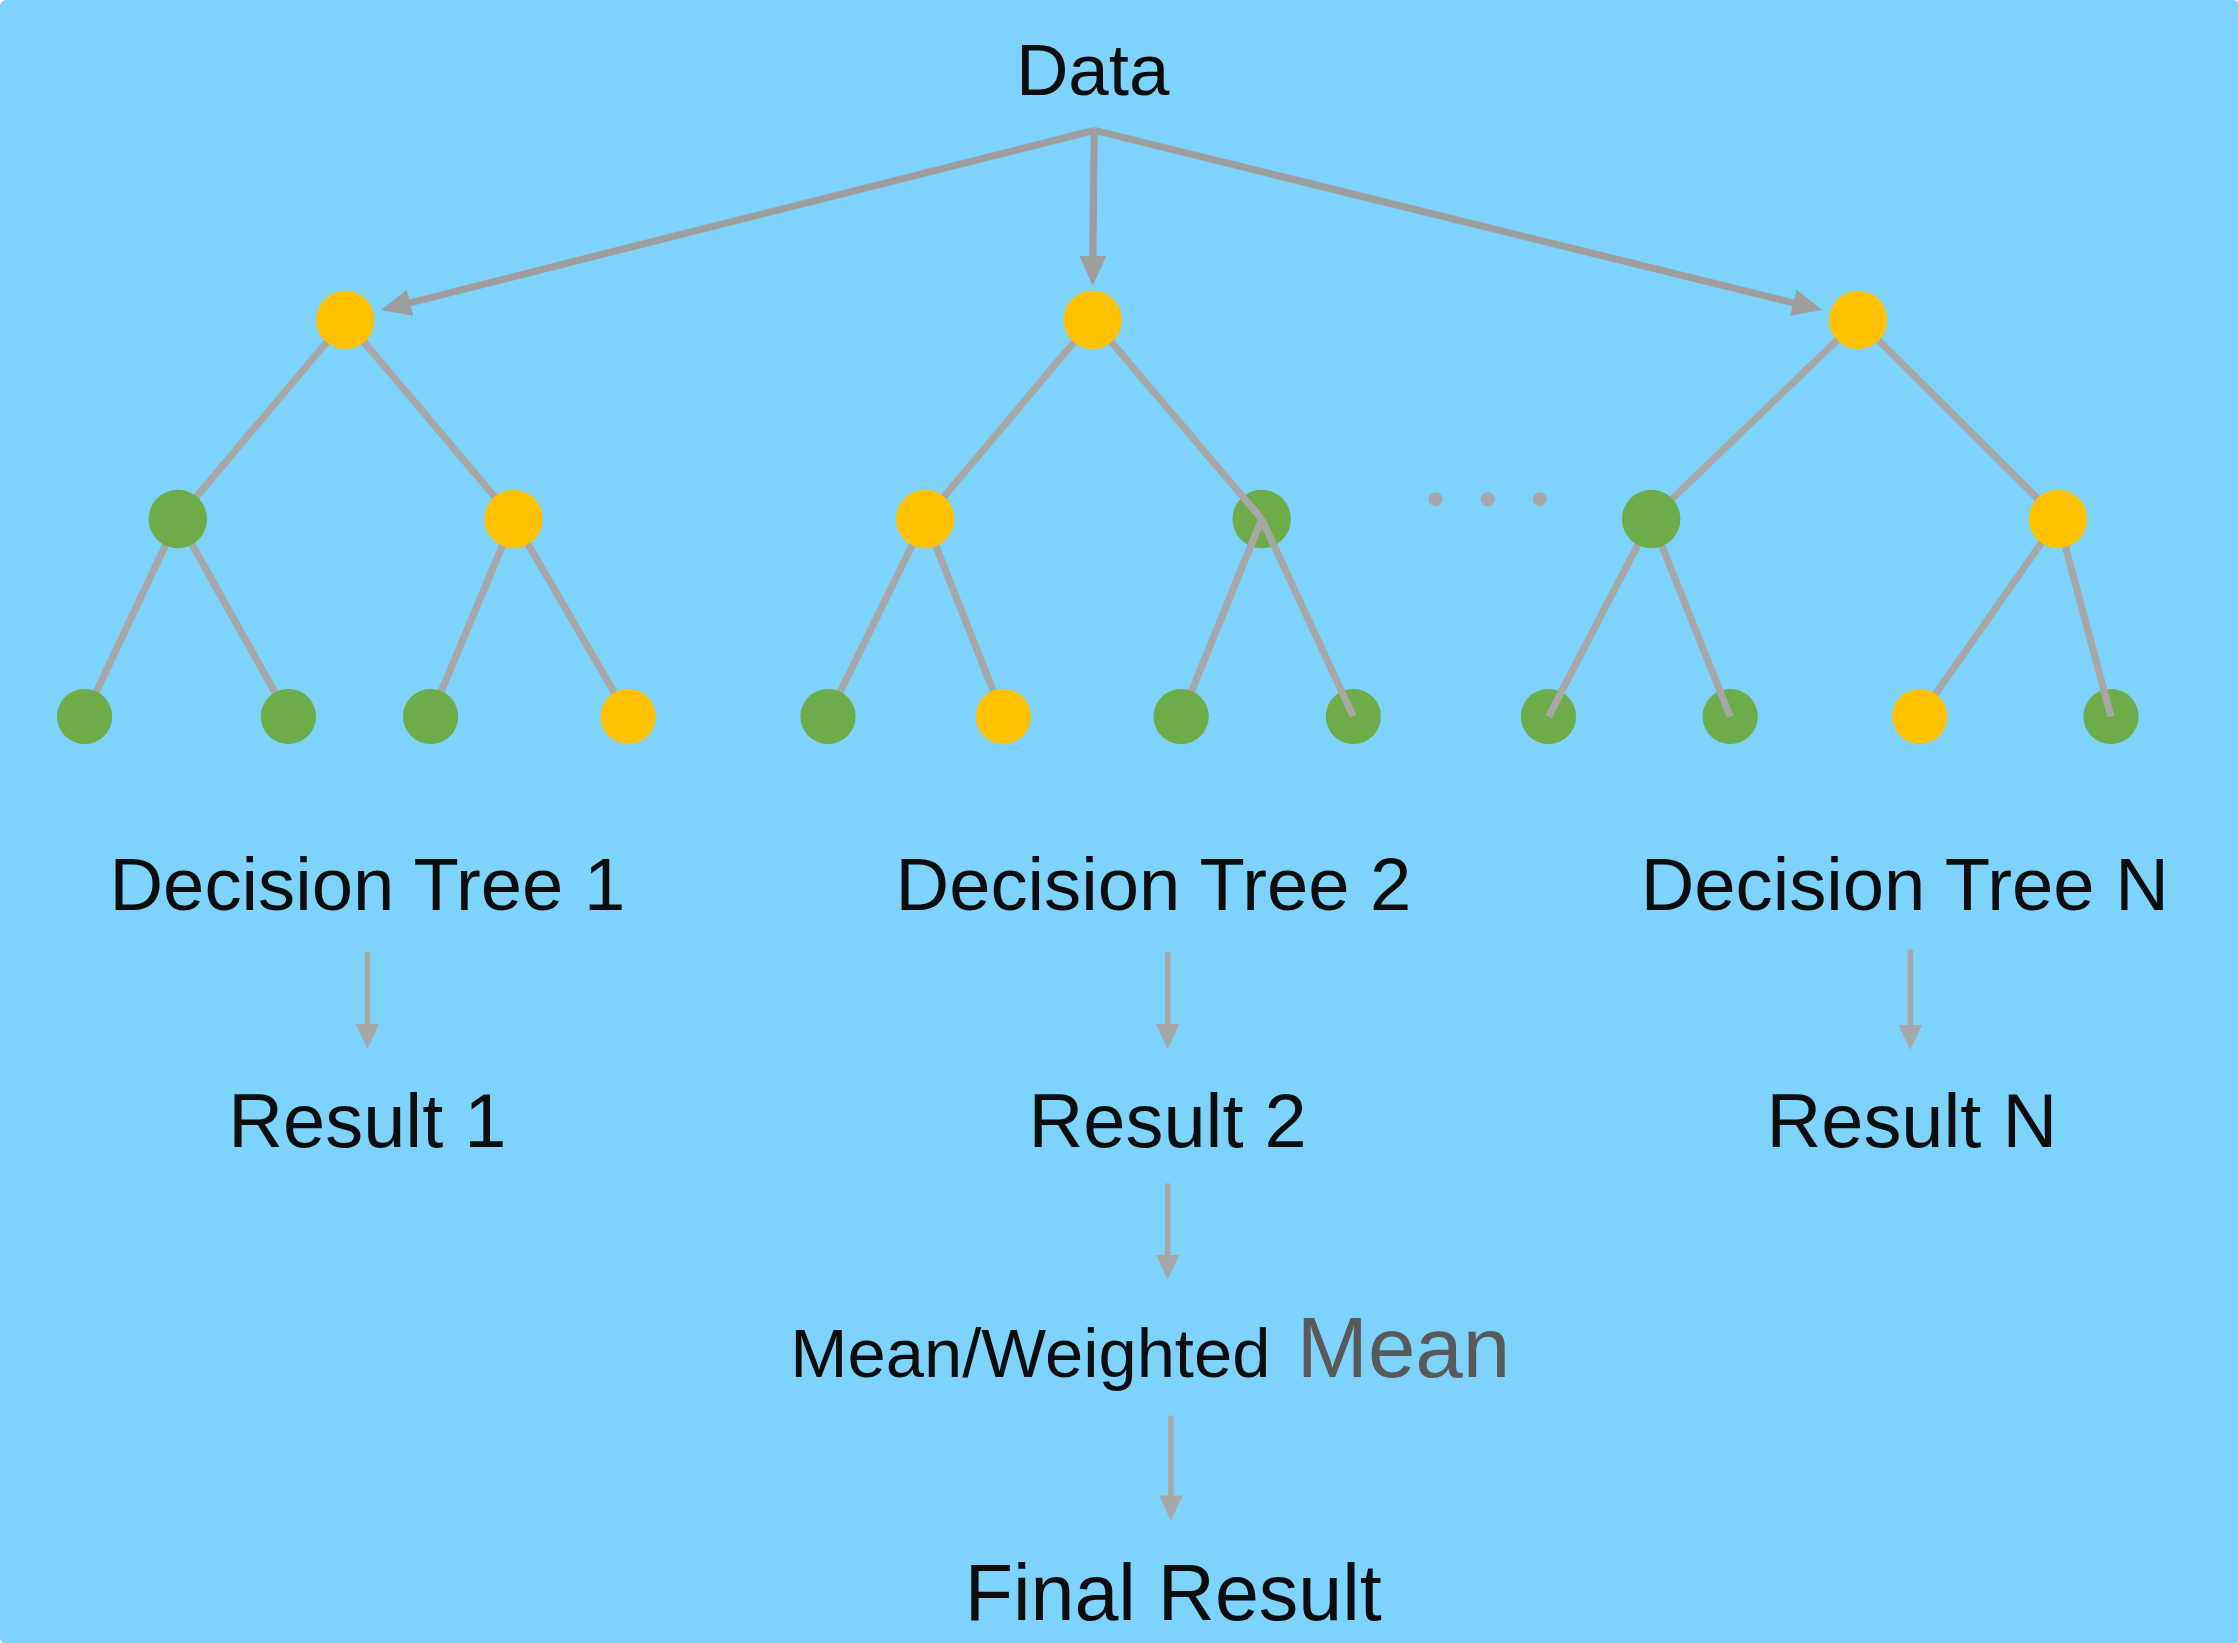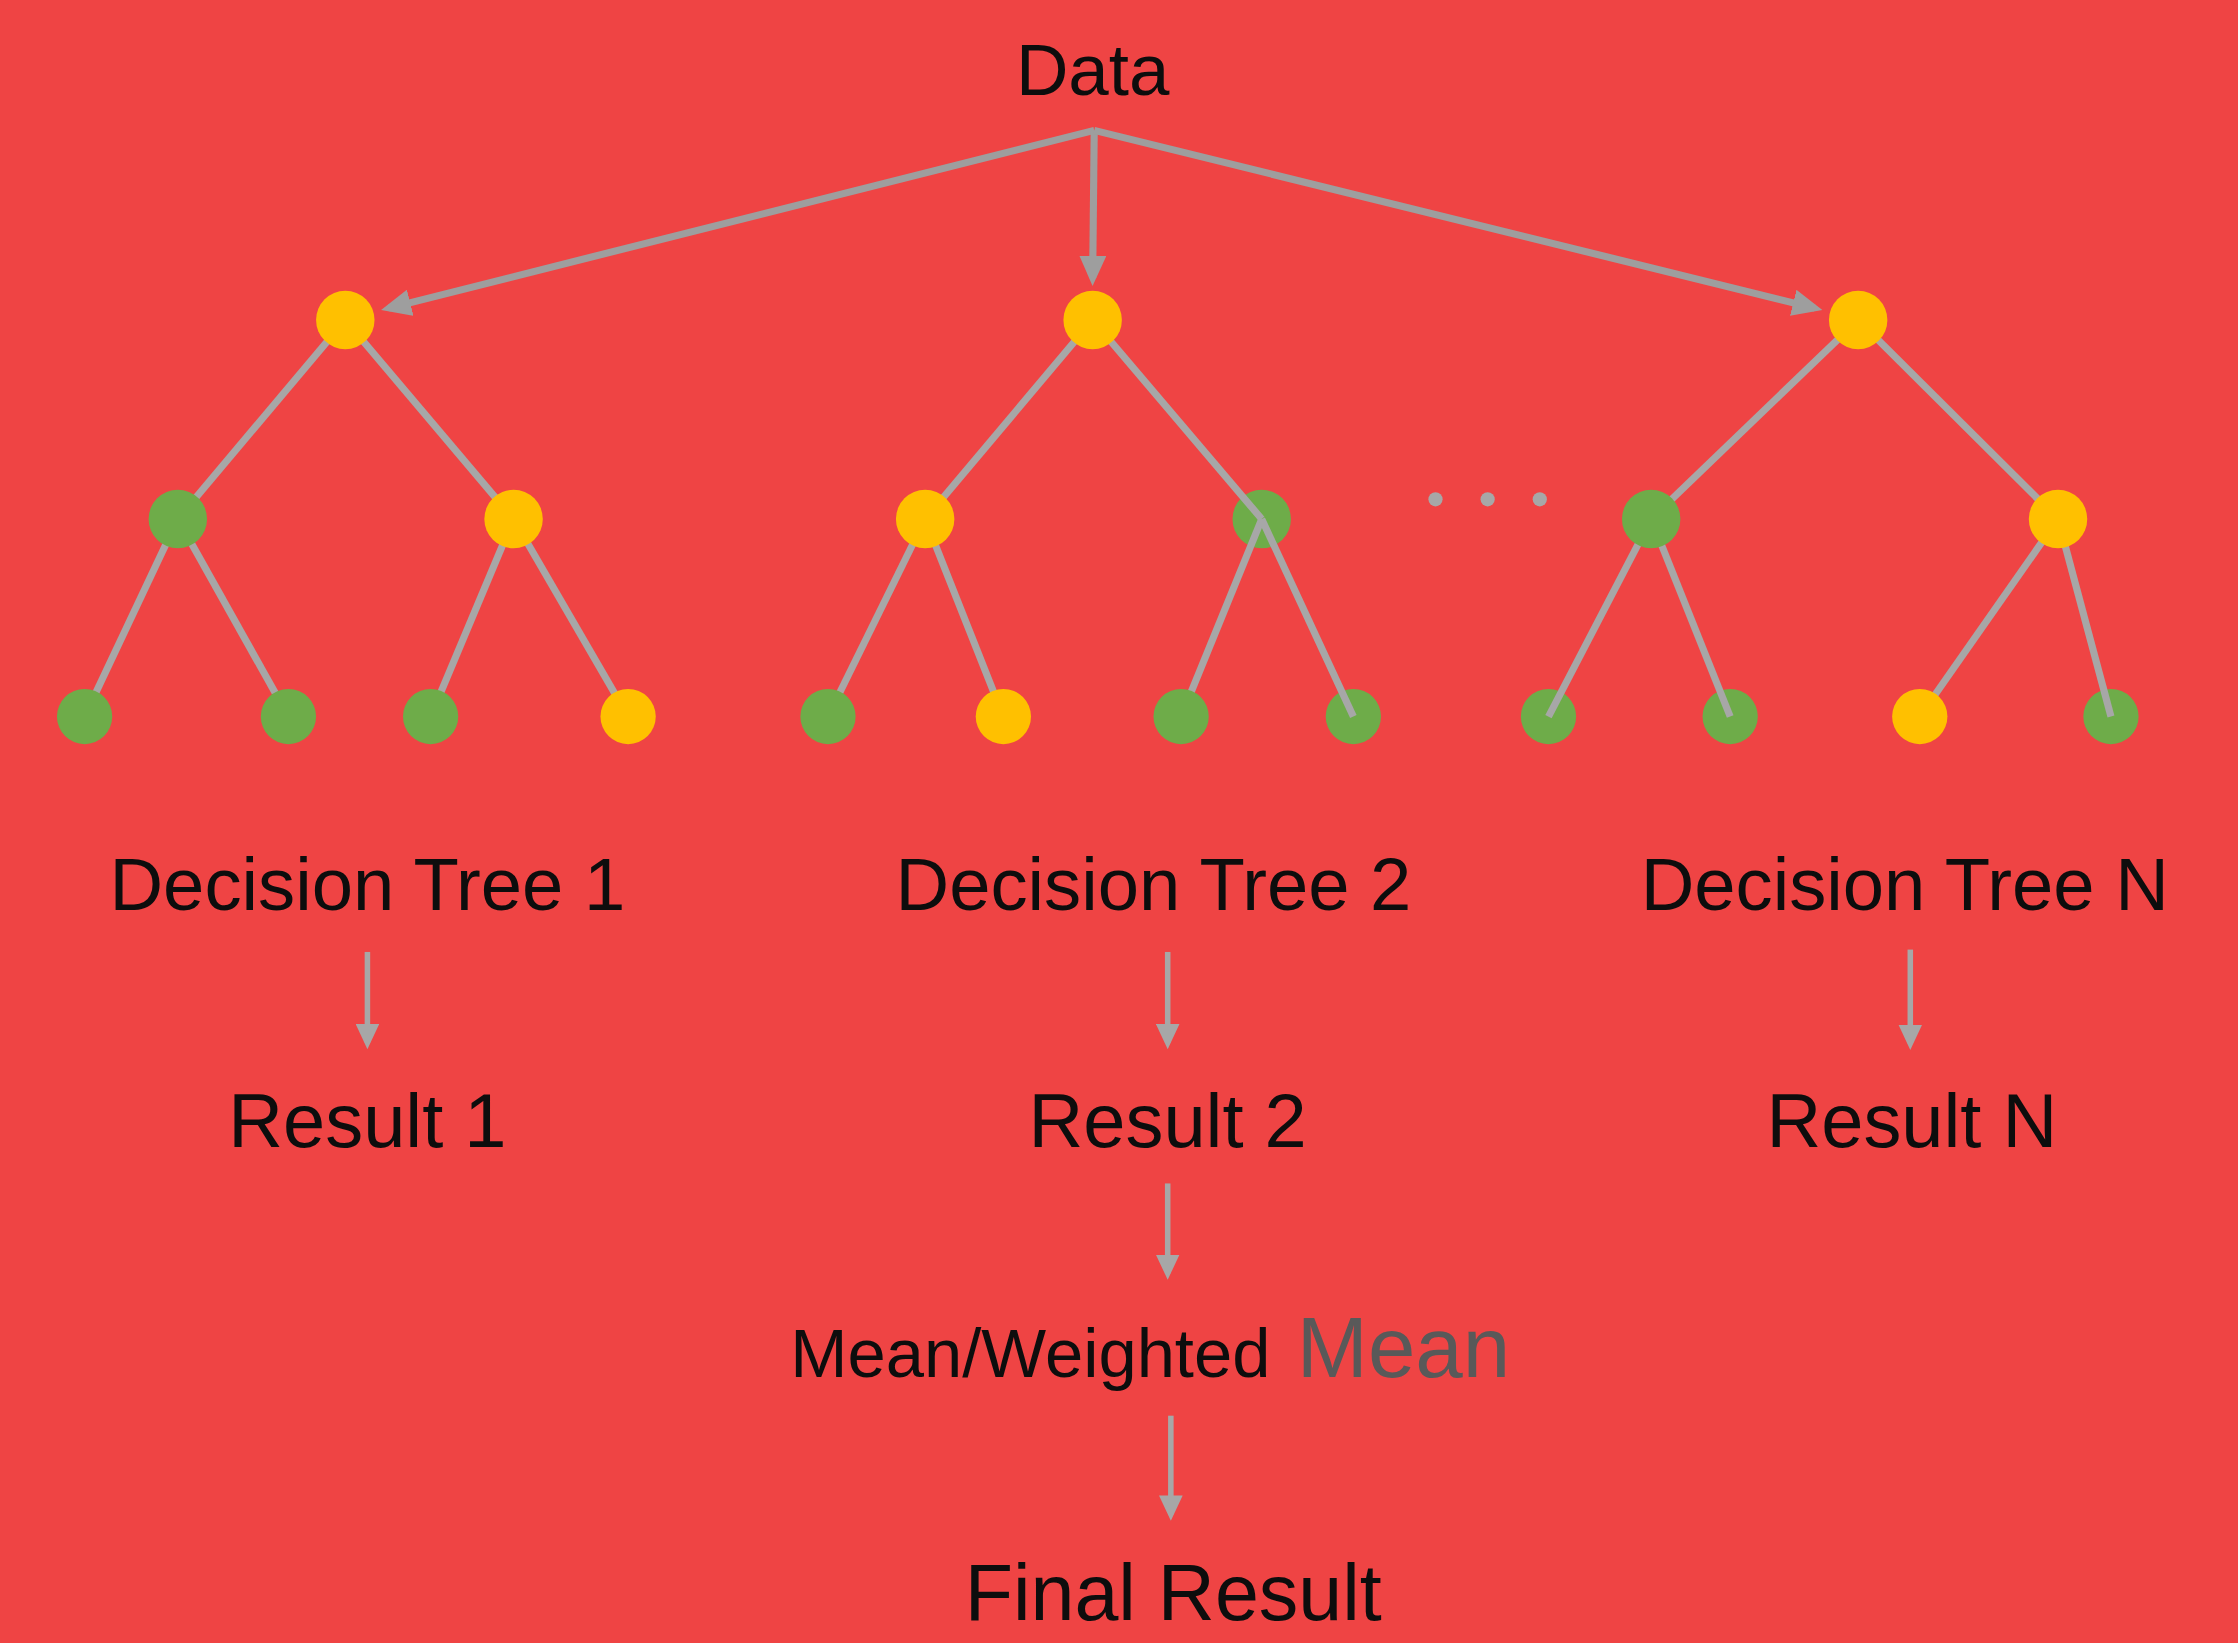--- a/index.html
+++ b/index.html
@@ -1,16 +1,16 @@
 <!DOCTYPE html>
 <html style="font-size:12.6px"><head>
 <meta charset="utf-8">
 <style>
   html,body{margin:0;padding:0;background:#ffffff;}
-  .stage{position:relative;width:2239px;height:1644px;background:#ef4444;overflow:hidden;}
+  .stage{position:relative;width:2239px;height:1644px;background:#7dd3fc;overflow:hidden;border-radius:6px;}
   svg{display:block;}
   text{font-family:"Liberation Sans","DejaVu Sans",sans-serif;}
   .t-data{font-size:92px;}
   .t-tree{font-size:94px;}
   .t-result{font-size:96px;}
   .t-final{font-size:100px;}
   .t-mean-black{font-size:87px;}
   .t-mean-gray{font-size:108px;}
 </style>
 </head>

